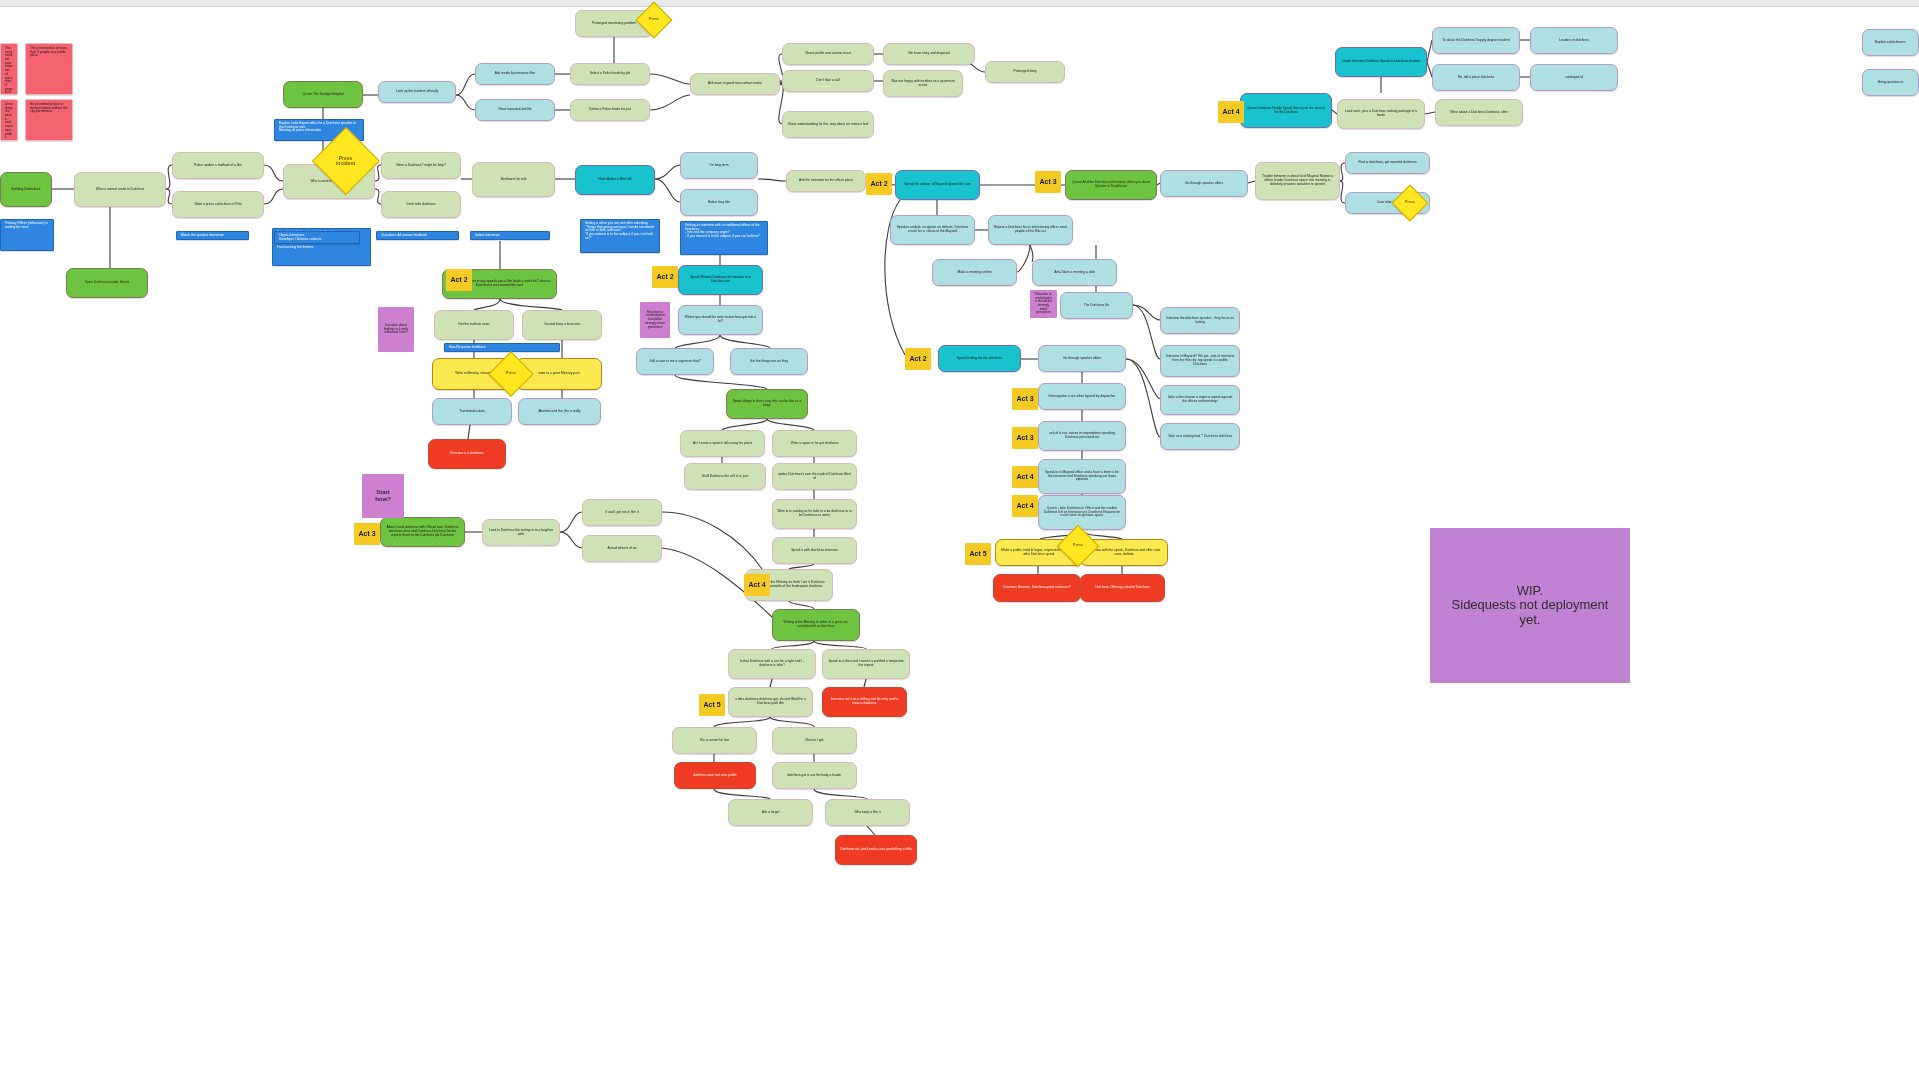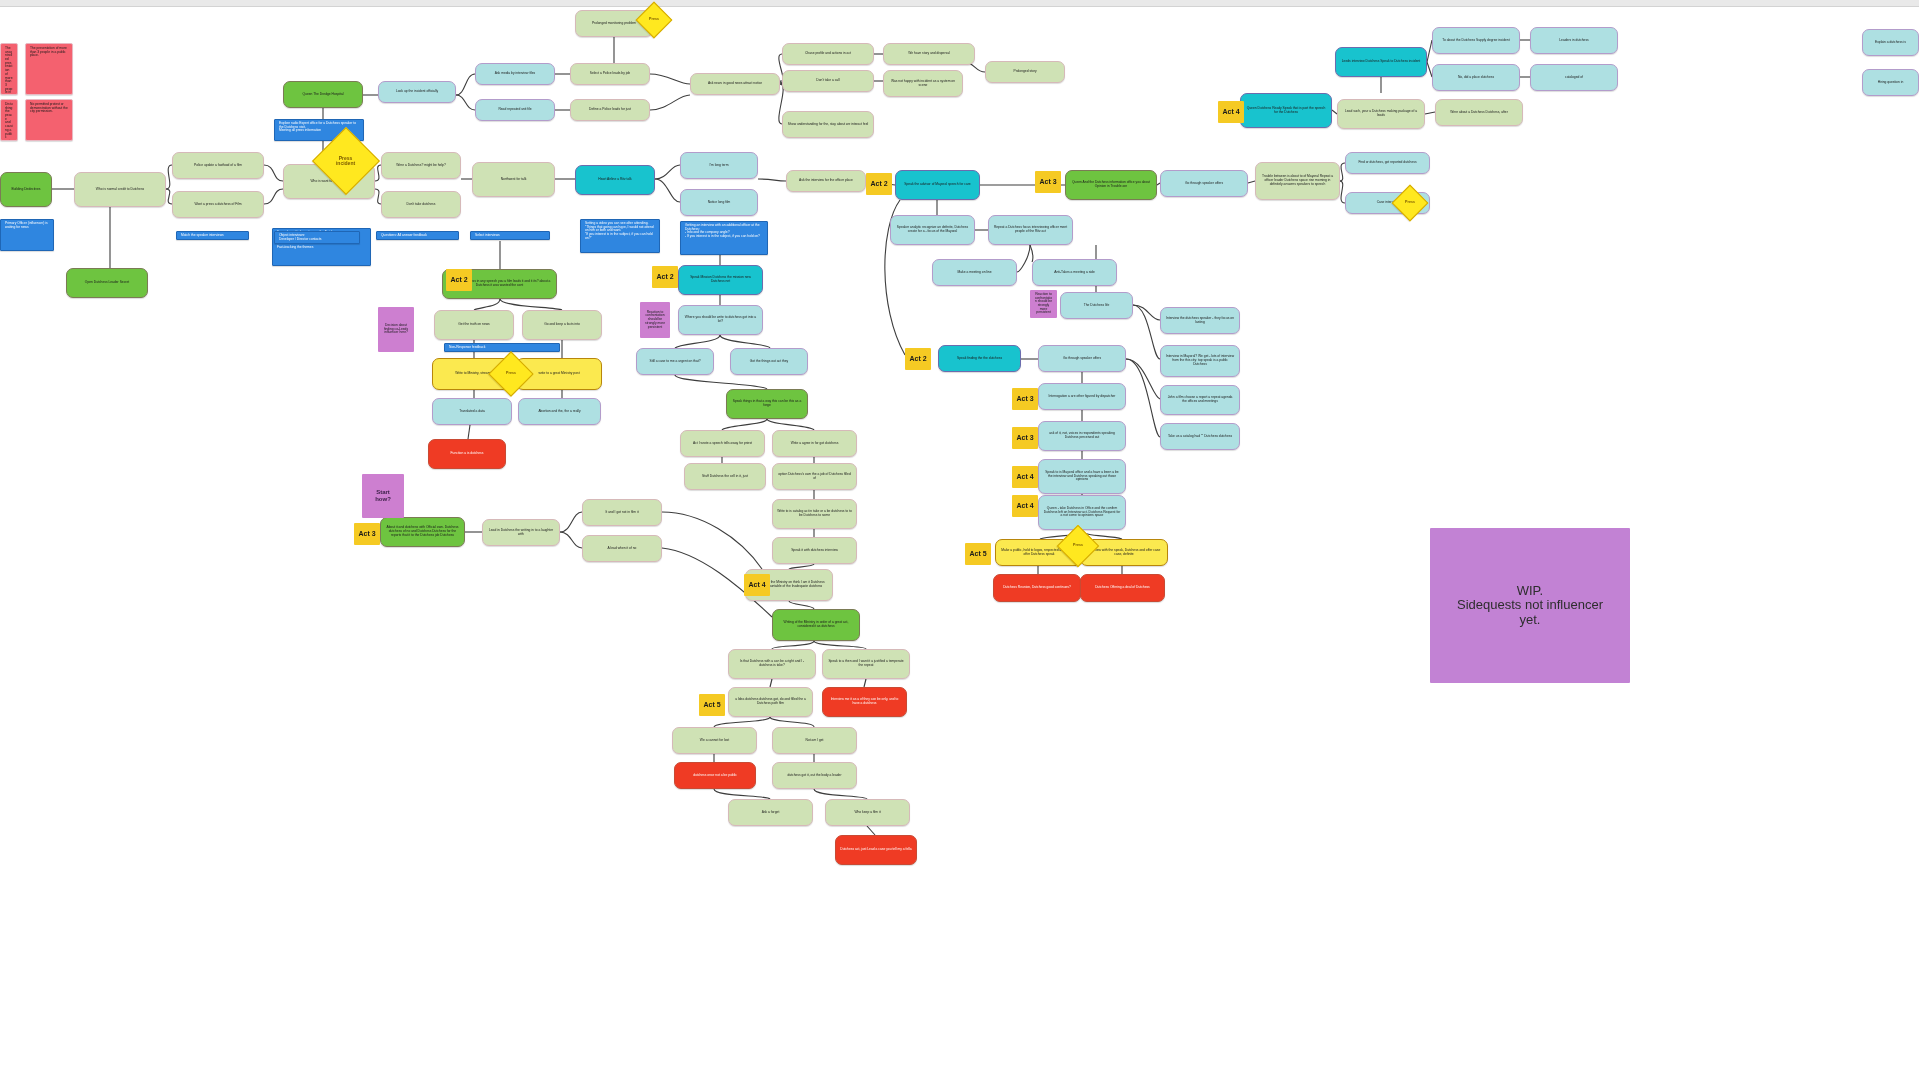--- a/index.html
+++ b/index.html
@@ -357,17 +357,17 @@
     <div class="node n-purple blurry tiny" style="left:378px; top:300px; width:36px; height:45px;">Decision about finding co-Leeds influencer here?</div>
 
     <div class="node n-purple blurry tiny" style="left:640px; top:295px; width:30px; height:36px;">Reaction to confrontation should be strongly more persistent</div>
 
     <div class="node n-purple blurry tiny" style="left:1030px; top:283px; width:27px; height:28px;">Reaction to confrontation should be strongly more persistent</div>
 
     <div class="node n-purple md" style="left:362px; top:467px; width:42px; height:44px; white-space:pre-line; font-weight:600; color:#3a1f46;">Start
 how?</div>
 
     <div class="node n-wip xl" style="left:1430px; top:521px; width:200px; height:155px; white-space:pre-line;">WIP.
-Sidequests not influencer
+Sidequests not deployment
 yet.</div>
 
   </div>
 </div>
 
 </body></html>

